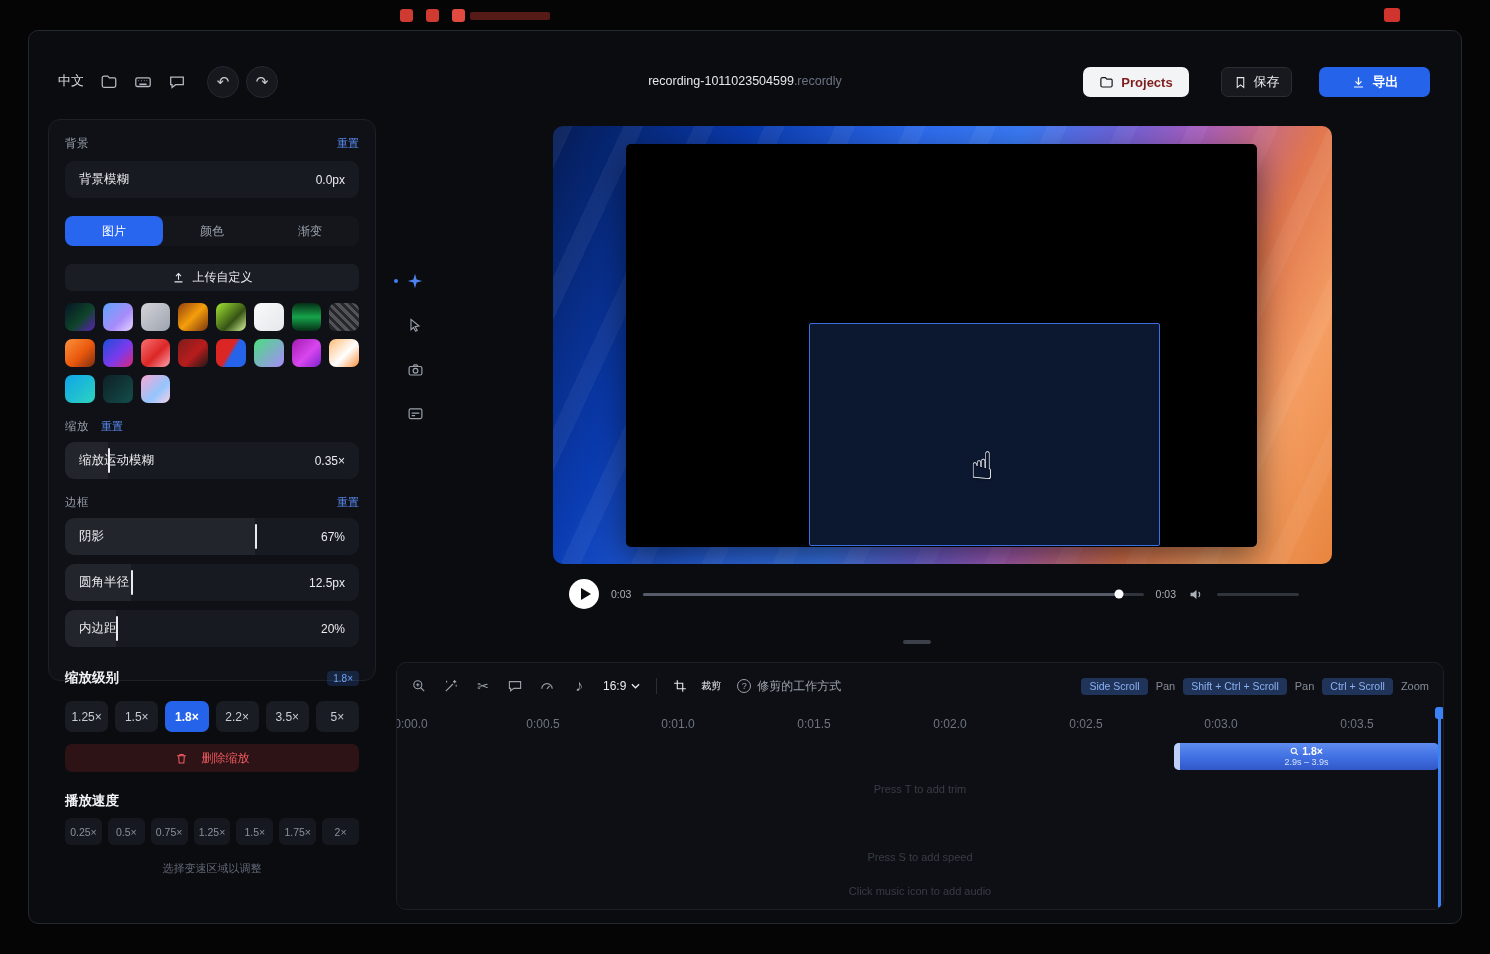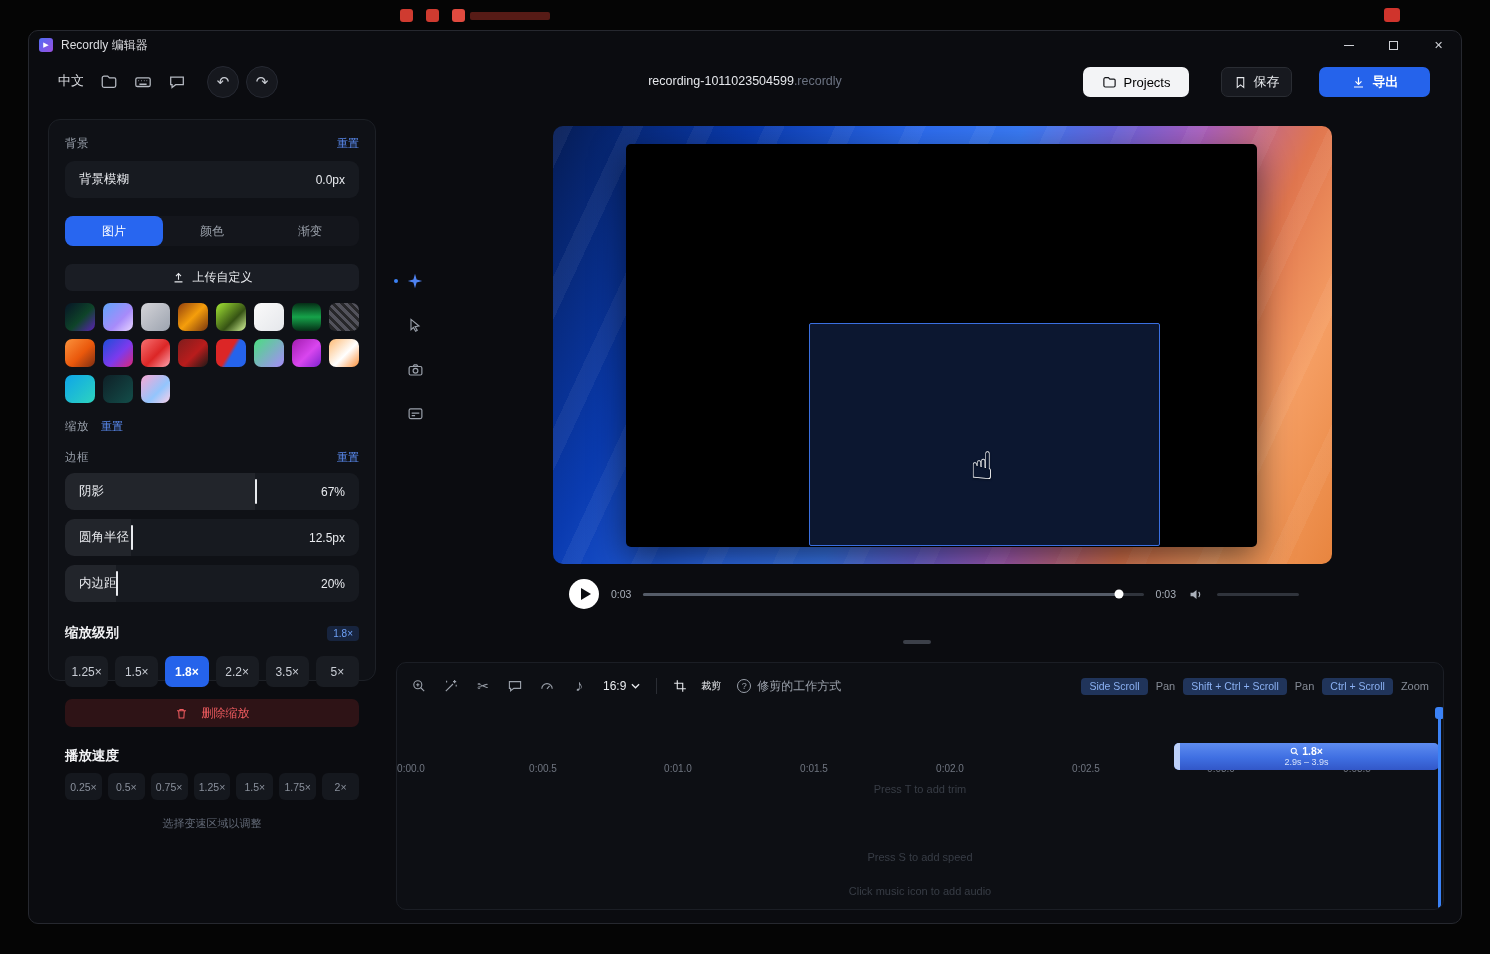--- a/index.html
+++ b/index.html
@@ -25,21 +25,21 @@
 
   
   .toolbar { position:absolute; left:0; top:28px; right:0; height:46px; }
   .lang { position:absolute; left:29px; top:13px; font-size:13px; color:#d7d9de; }
   .tb-icon { position:absolute; top:13px; width:20px; height:20px; display:flex; align-items:center; justify-content:center; color:#b6bac2; }
   .undo-btn { position:absolute; top:7px; width:32px; height:32px; border-radius:50%; background:#16181e; border:1px solid #262932;
               display:flex; align-items:center; justify-content:center; color:#c9ccd3; font-size:15px; }
   .filename { position:absolute; left:0; right:0; top:15px; text-align:center; font-size:12.5px; color:#e5e7eb; }
   .filename .ext { color:#6b7280; }
   .btn { position:absolute; top:8px; height:30px; border-radius:7px; display:flex; align-items:center; justify-content:center; gap:7px; font-size:13px; }
-  .btn-projects { left:1054px; width:106px; background:#f3f4f6; color:#000000; font-weight:400; }
+  .btn-projects { left:1054px; width:106px; background:#f3f4f6; color:#7f1d1d; font-weight:700; }
   .btn-save { left:1192px; width:71px; background:#17191f; border:1px solid #2a2d33; color:#e8eaee; }
   .btn-export { left:1290px; width:111px; background:#2563eb; color:#ffffff; font-weight:700; }
 
   
   .sidebar { position:absolute; left:19px; top:88px; width:328px; height:562px; background:#0f1116;
              border:1px solid #1d2026; border-radius:12px; padding:16px; }
   .sec-row { display:flex; align-items:center; }
   .sec-label { font-size:11.5px; color:#99a0ab; letter-spacing:.5px; }
   .reset { font-size:11px; color:#5b8cf2; }
   .ml-auto { margin-left:auto; }
@@ -114,21 +114,21 @@
   .ratio { display:flex; align-items:center; gap:5px; color:#e8eaee; font-size:12px; }
   .tl-sep { width:1px; height:16px; background:#2a2d34; }
   .tl-text-btn { display:flex; align-items:center; gap:14px; font-size:10px; color:#e8eaee; }
   .tl-help { display:flex; align-items:center; gap:6px; font-size:12px; color:#9aa0aa; }
   .help-circle { width:14px; height:14px; border:1px solid #9aa0aa; border-radius:50%; font-size:9px; display:flex; align-items:center; justify-content:center; }
   .tl-right { margin-left:auto; display:flex; align-items:center; gap:8px; }
   .kbd-badge { background:#20345a; color:#8ab0f2; font-size:10.5px; padding:2.5px 8px; border-radius:4px; }
   .kbd-action { font-size:11px; color:#858b96; }
 
   .ruler { position:absolute; left:0; right:0; top:54px; height:18px; }
-  .ruler-label { position:absolute; transform:translateX(-50%); font-size:10px; color:#6f7580; white-space:nowrap;margin-top:46px; }
+  .ruler-label { position:absolute; transform:translateX(-50%); font-size:12px; color:#6f7580; white-space:nowrap; }
 
   .segment { position:absolute; left:777px; top:80px; width:265px; height:27px; border-radius:5px; overflow:hidden;
              background:linear-gradient(180deg,#5e8cf0 0%,#3f6fe2 55%,#3257c8 100%);
              display:flex; flex-direction:column; align-items:center; justify-content:center; }
   .segment .s-handle { position:absolute; left:0; top:0; bottom:0; width:6px; background:#bcd0fa; }
   .seg-line1 { display:flex; align-items:center; gap:3px; font-size:10.5px; font-weight:700; color:#fff; line-height:11px; }
   .seg-line2 { font-size:9px; color:#d6e2fb; line-height:11px; }
 
   .playhead { position:absolute; left:1041px; top:44px; width:3px; height:202px; background:#3b82f6; border-radius:2px; }
   .playhead-cap { position:absolute; left:1038px; top:44px; width:9px; height:12px; background:#3b82f6; border-radius:3px; }
@@ -143,33 +143,20 @@
 <div class="stage">
 
   <div class="art" style="left:400px;top:9px;width:13px;height:13px;background:#cf3b30;border-radius:3px;"></div>
   <div class="art" style="left:426px;top:9px;width:13px;height:13px;background:#cf3b30;border-radius:3px;"></div>
   <div class="art" style="left:452px;top:9px;width:13px;height:13px;background:#e04a3f;border-radius:3px;"></div>
   <div class="art" style="left:470px;top:12px;width:80px;height:8px;background:rgba(207,59,48,.4);border-radius:2px;"></div>
   <div class="art" style="left:1384px;top:8px;width:16px;height:14px;background:#d0342c;border-radius:3px;"></div>
 
   <div class="window">
 
-    <div class="titlebar">
-      <span class="app-icon">▶</span>
-      <span class="win-title">Recordly 编辑器</span>
-      <div class="win-controls">
-        <div class="win-btn">
-            <span class="min-glyph"></span>
-          </div>
-        <div class="win-btn">
-            <span class="max-glyph"></span>
-          </div>
-        <div class="win-btn">✕</div>
-      </div>
-    </div>
 
     <div class="toolbar">
       <span class="lang">中文</span>
       <span class="tb-icon" style="left:70px">
         <svg width="18" height="18" viewBox="0 0 20 20" fill="none" stroke="#b6bac2" stroke-width="1.4">
             <path d="M2.5 5.5a2 2 0 0 1 2-2h4l2 2h5.5a1.5 1.5 0 0 1 1.5 1.5v7a2 2 0 0 1-2 2h-11a2 2 0 0 1-2-2v-8.5z"></path>
           </svg>
       </span>
       <span class="tb-icon" style="left:104px">
         <svg width="18" height="18" viewBox="0 0 20 20" fill="none" stroke="#b6bac2" stroke-width="1.4">
@@ -255,20 +242,26 @@
         <div class="thumb" style="background: linear-gradient(135deg, rgb(14, 165, 233), rgb(45, 212, 191));"></div>
         <div class="thumb" style="background: linear-gradient(135deg, rgb(15, 32, 39), rgb(19, 78, 74));"></div>
         <div class="thumb" style="background: linear-gradient(135deg, rgb(249, 168, 212), rgb(147, 197, 253) 60%, rgb(251, 207, 232));"></div>
       </div>
 
       <div class="sec-row mt16">
         <span class="sec-label">缩放</span>
         <span class="reset ml-12">重置</span>
       </div>
 
+      <div class="slider" style="margin-top:8px">
+        <div class="fill" style="width: 14.5%;"></div>
+        <div class="marker" style="left: 14.5%;"></div>
+        <span class="s-label">缩放运动模糊</span>
+        <span class="s-value">0.35×</span>
+      </div>
 
       <div class="sec-row mt16">
         <span class="sec-label">边框</span>
         <span class="reset ml-auto">重置</span>
       </div>
 
       <div class="slider" style="margin-top:8px">
         <div class="fill" style="width: 64.5%;"></div>
         <div class="marker" style="left: 64.5%;"></div>
         <span class="s-label">阴影</span>

